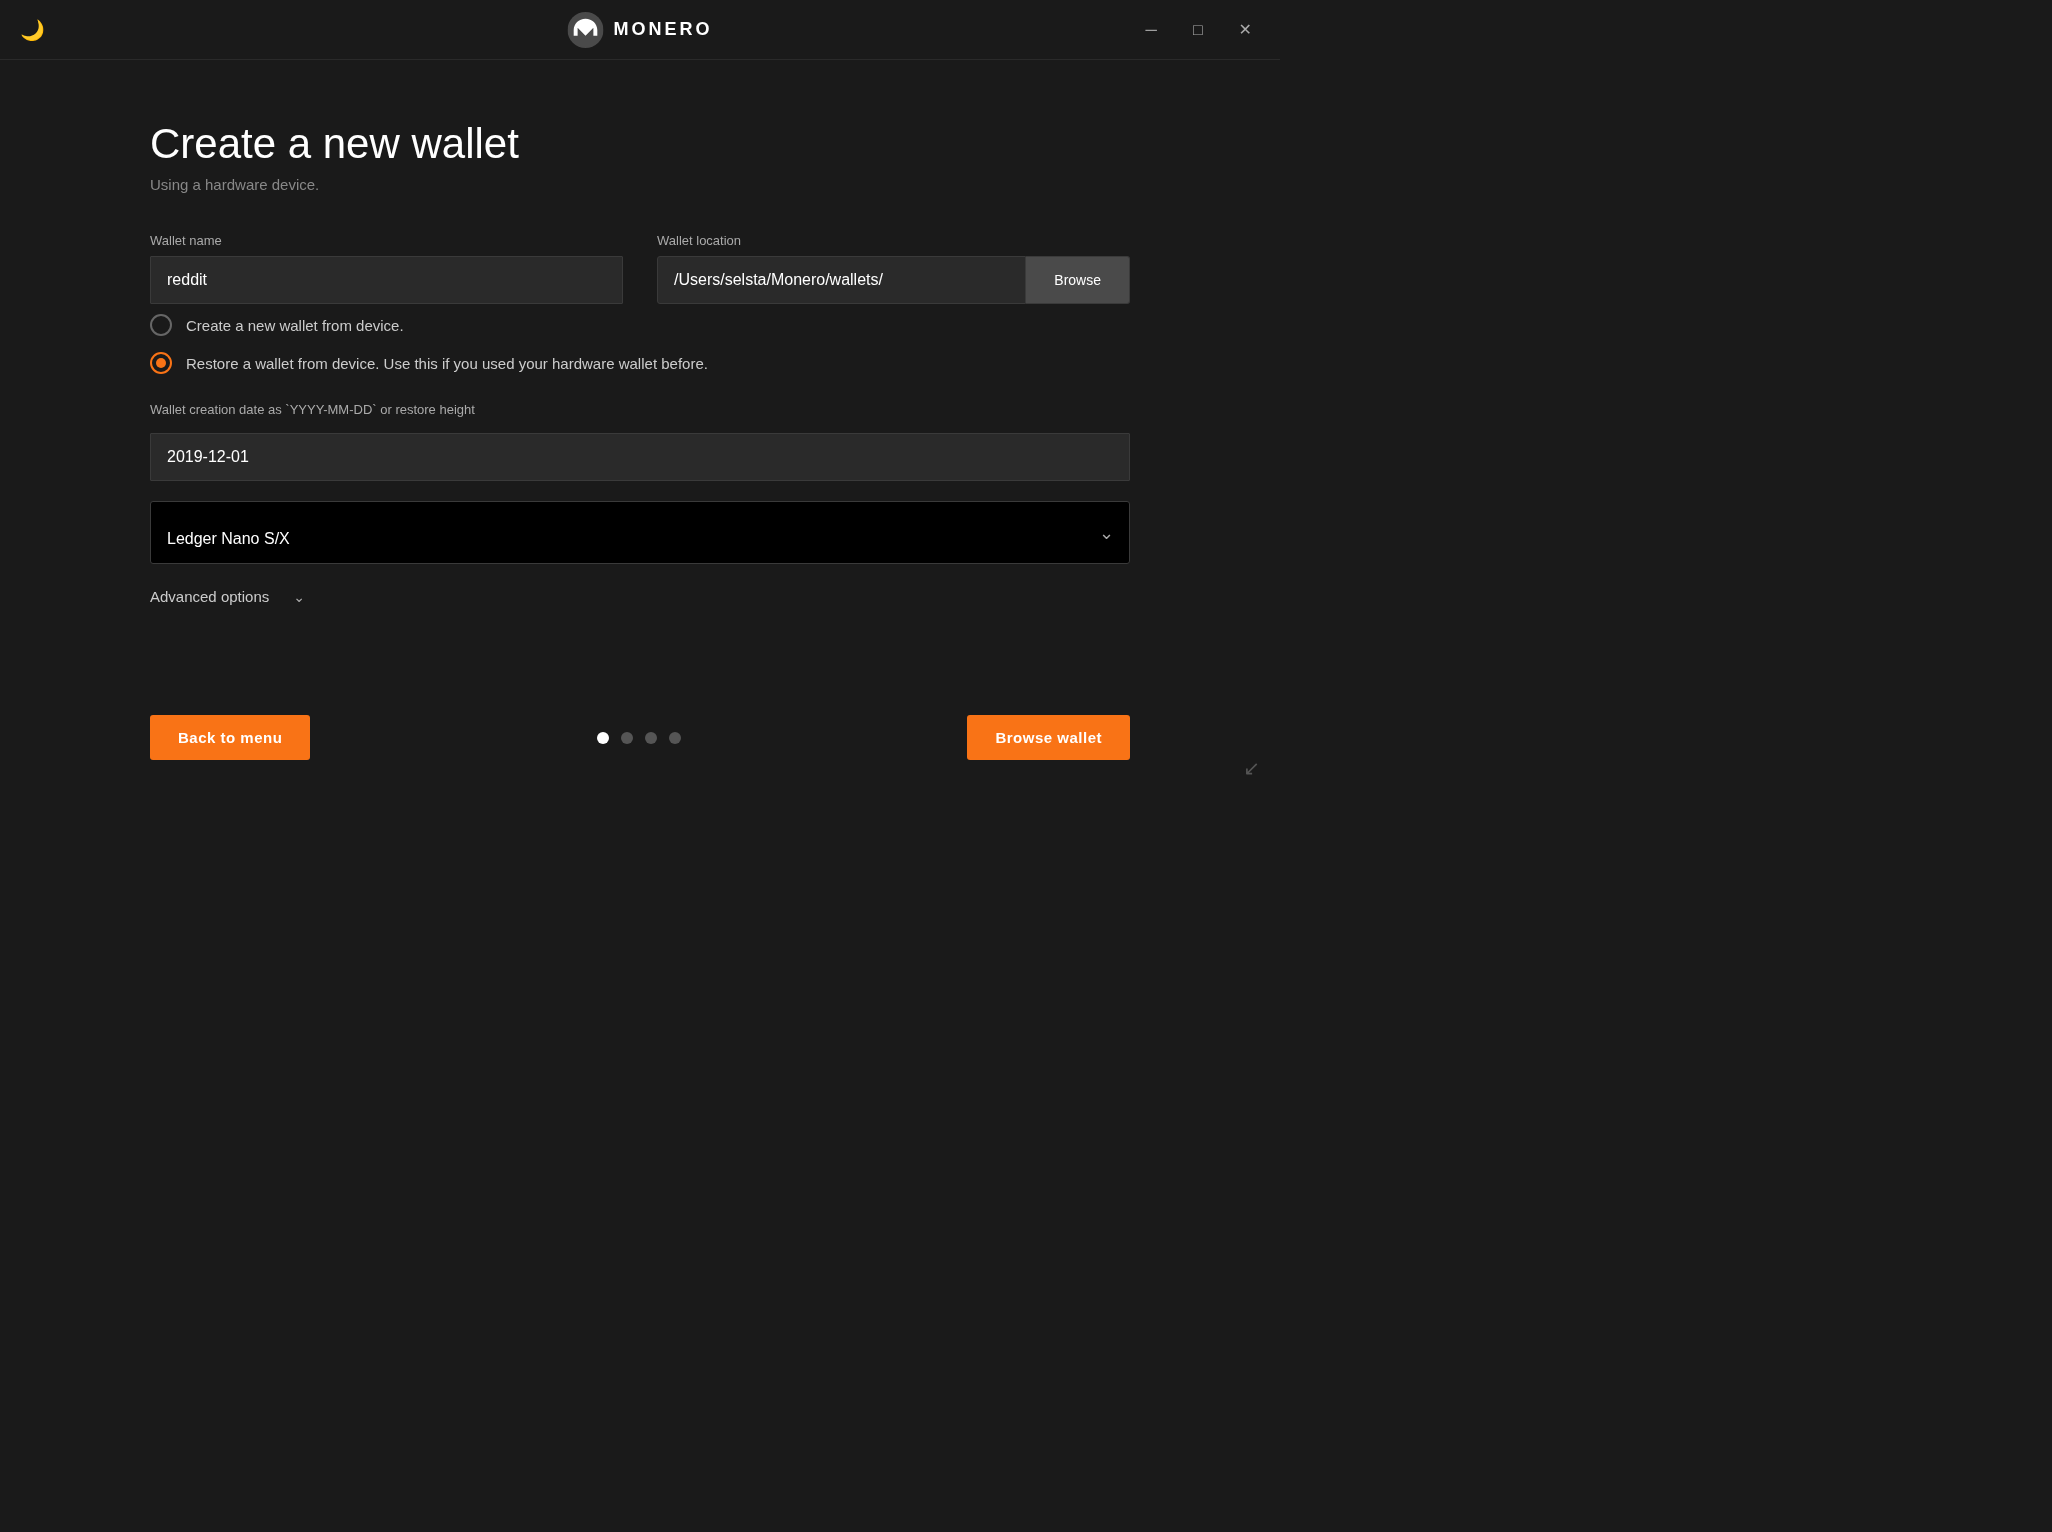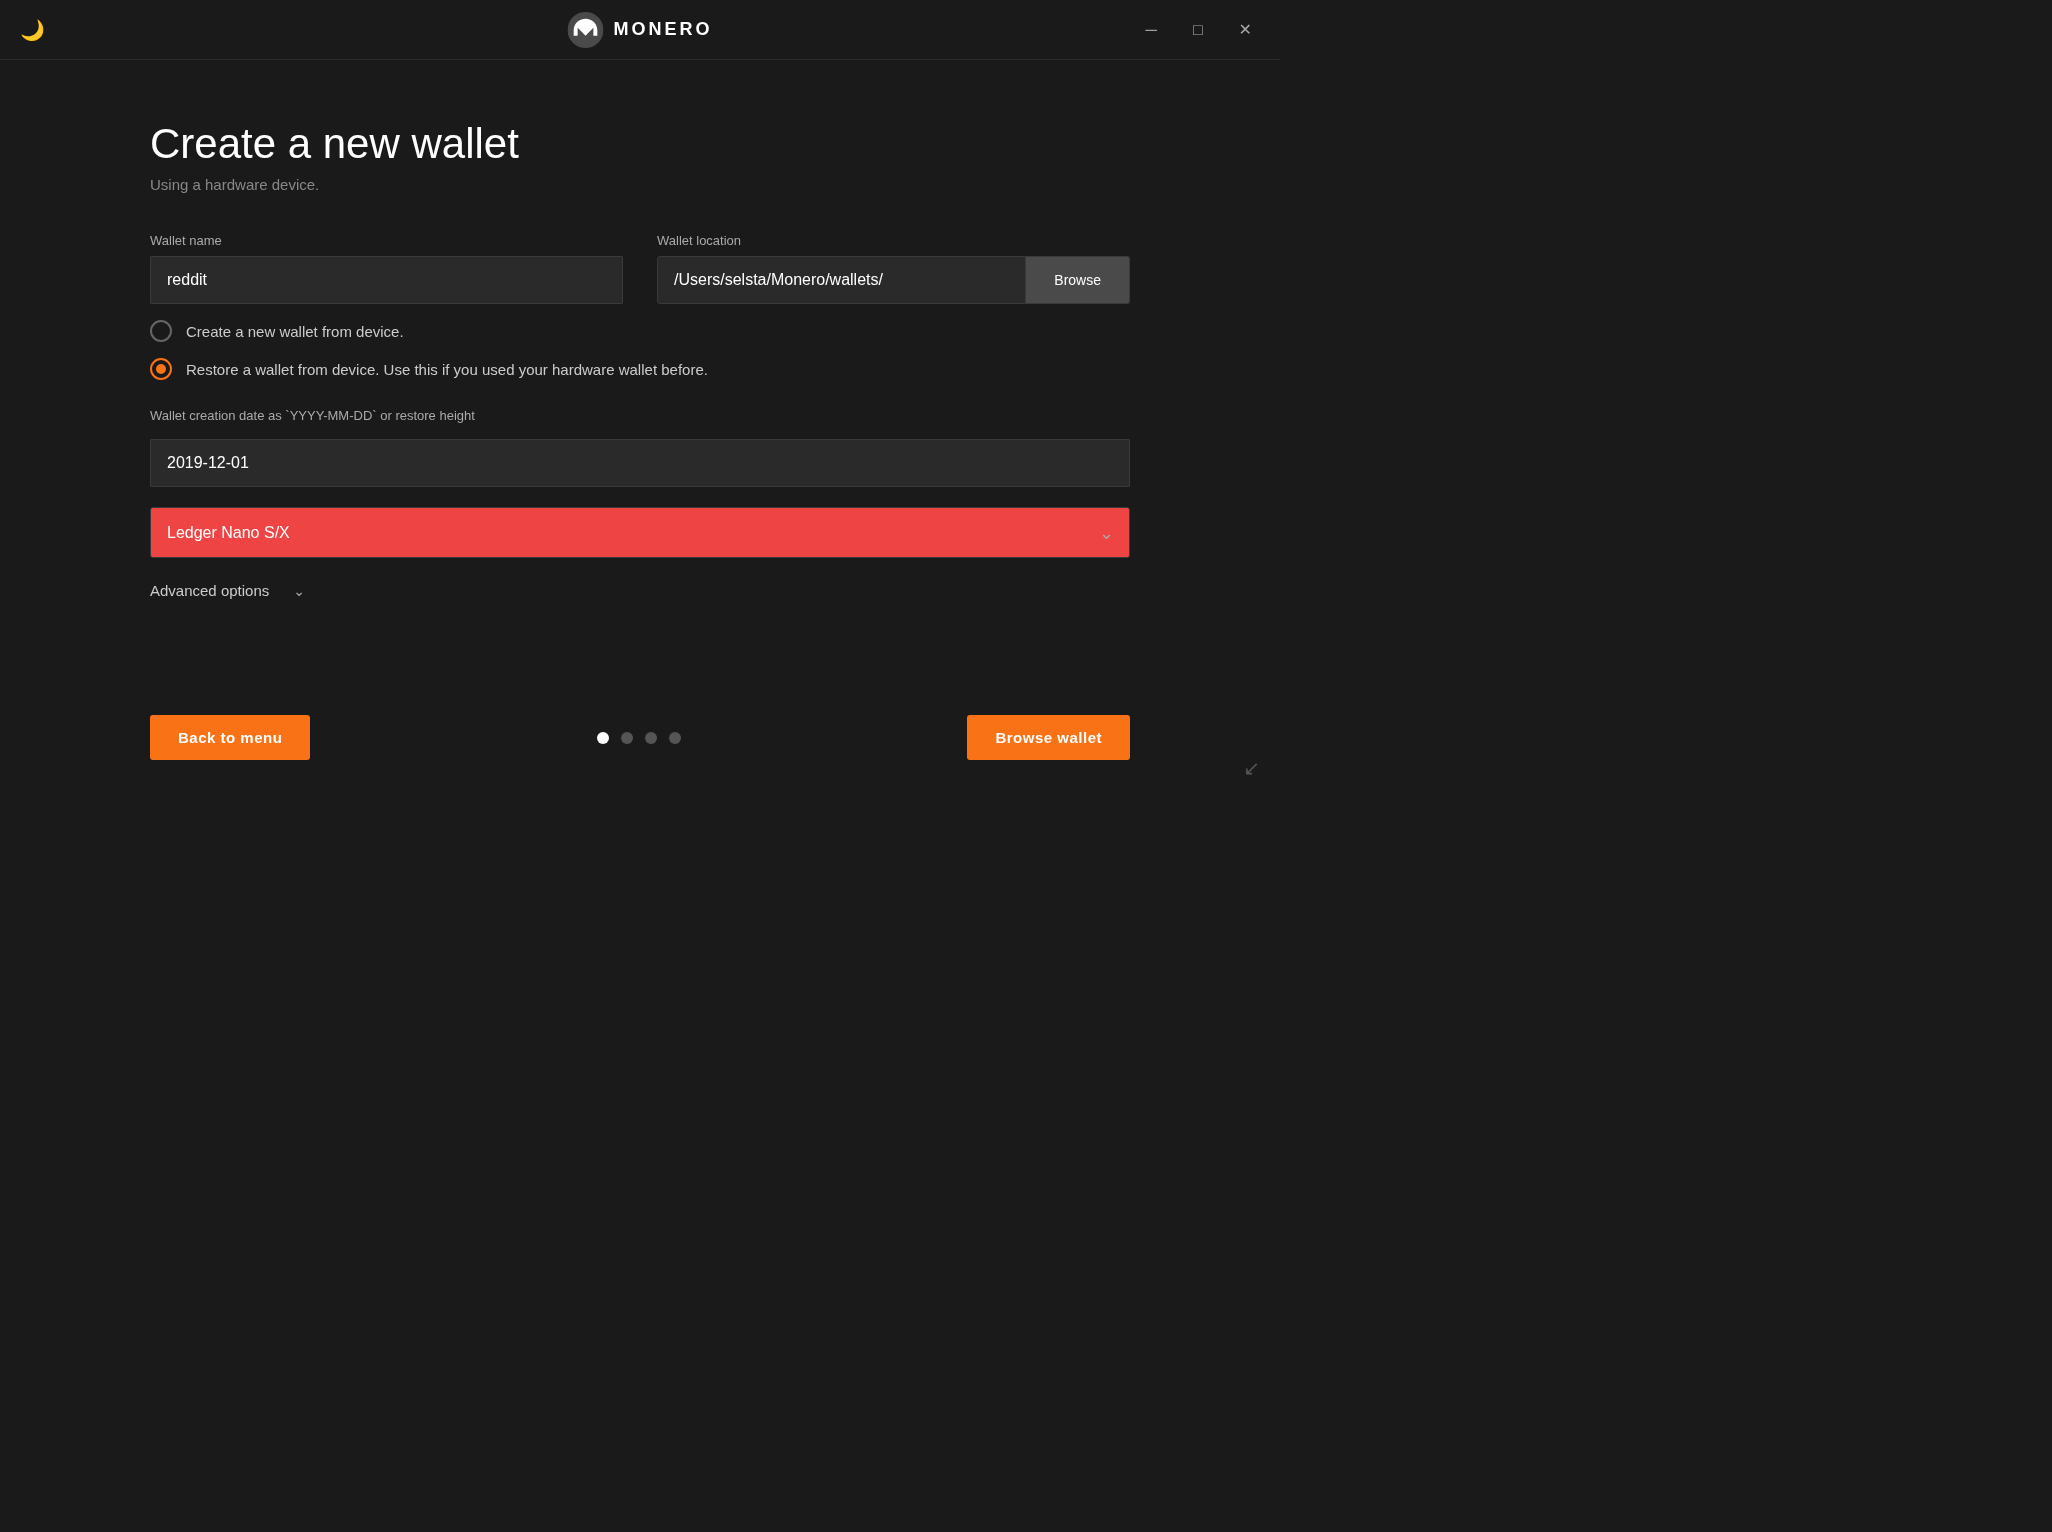--- a/index.html
+++ b/index.html
@@ -93,21 +93,21 @@
     .page-subtitle {
       font-size: 15px;
       color: #888888;
       margin-bottom: 40px;
     }
 
     
     .form-row {
       display: flex;
       gap: 34px;
-      margin-bottom: 16px;
+      margin-bottom: 10px;
     }
 
     .form-group {
       display: flex;
       flex-direction: column;
       gap: 8px;
     }
 
     .form-group.half {
       flex: 1;
@@ -215,26 +215,26 @@
       margin-bottom: 8px;
     }
 
     
     .select-wrapper {
       position: relative;
       margin-bottom: 24px;
     }
 
     .select-input {
-      background: #ef4444;
+      background: #000000;
       border: 1px solid #3a3a3a;
       border-radius: 3px;
       color: #ffffff;
       font-size: 16px;
-      padding: 16px 50px 16px 16px;
+      padding: 28px 50px 16px 16px;
       width: 100%;
       appearance: none;
       cursor: pointer;
       outline: none;
     }
 
     .select-chevron {
       position: absolute;
       right: 16px;
       top: 50%;

